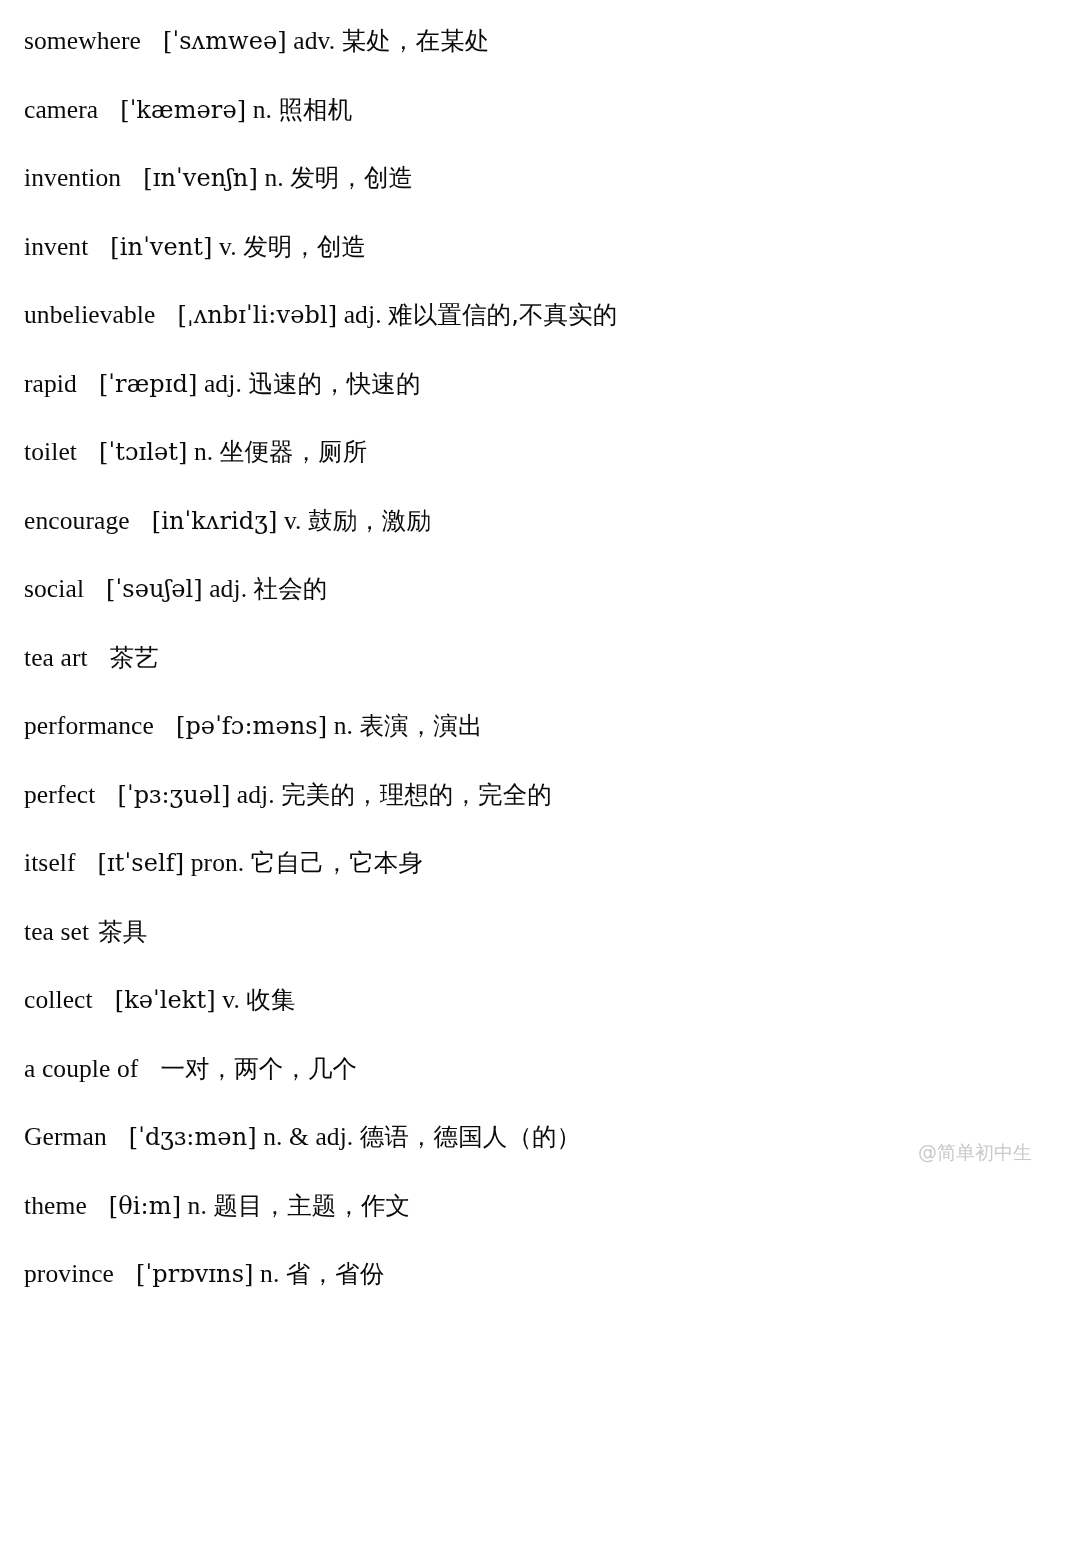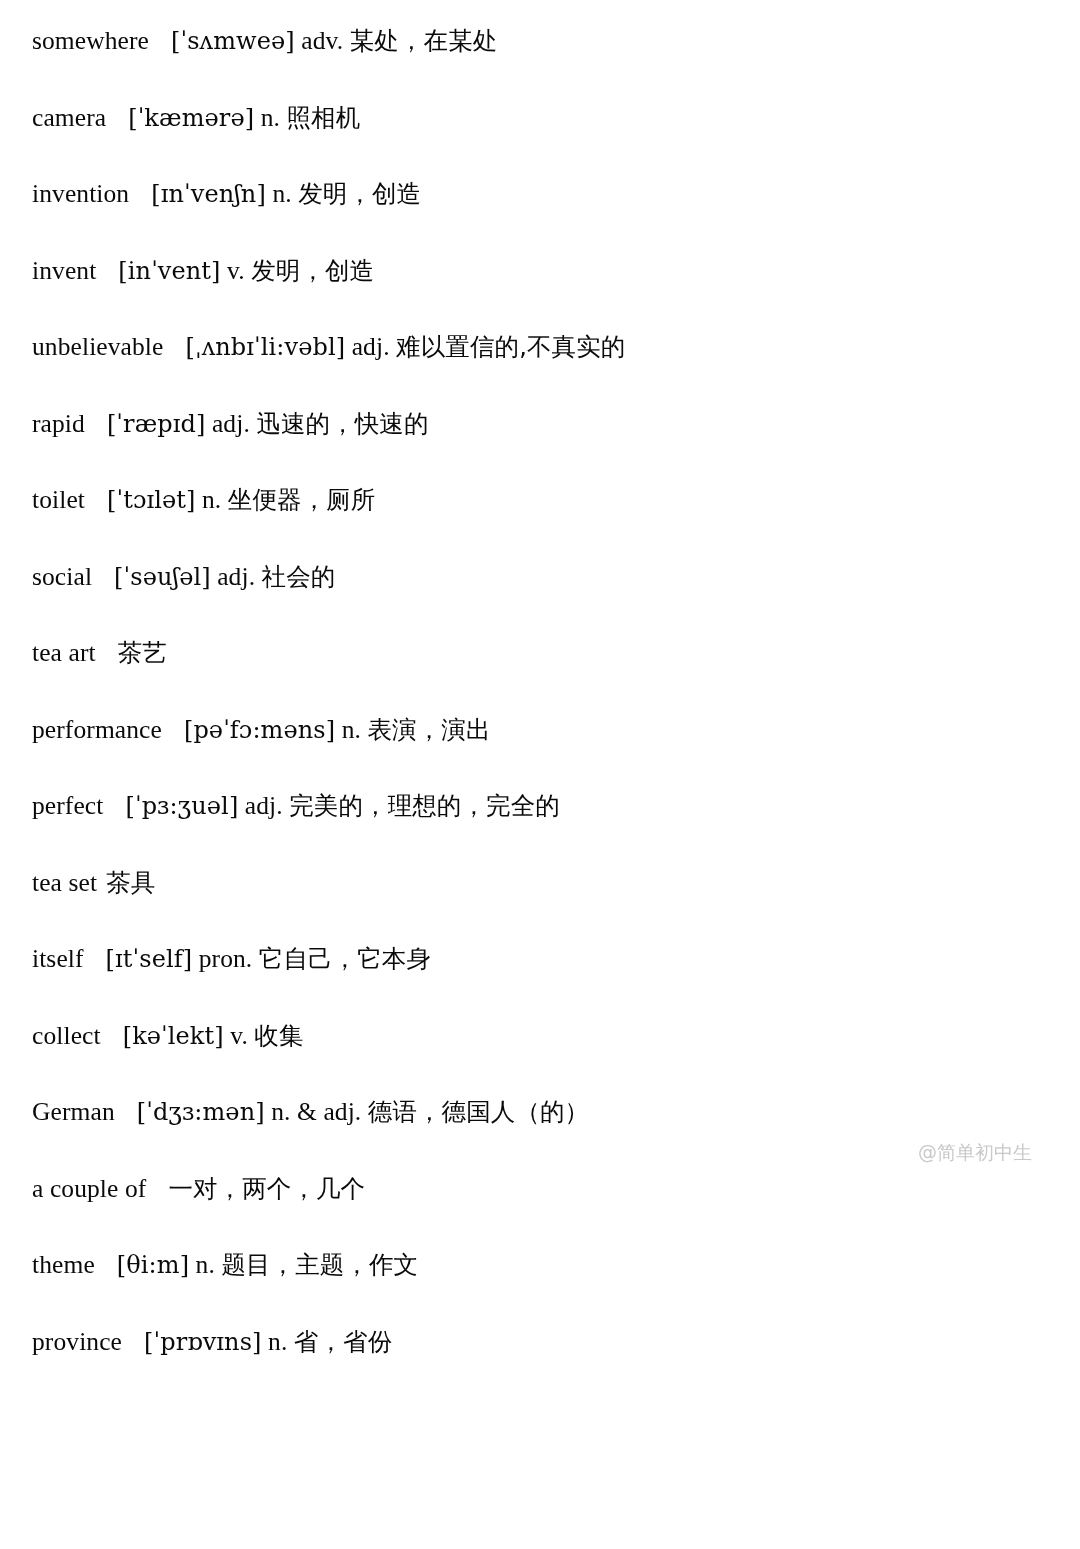--- a/index.html
+++ b/index.html
@@ -19,24 +19,24 @@
     position: absolute;
     left: 0;
     top: 0;
     width: 1080px;
     padding: 0;
     margin: 0;
     list-style: none;
   }
   .entry {
     display: block;
-    margin: 8px;
+    margin: 0;
     padding: 0 0 0 24px;
     height: 68.5px;
-    line-height: 66px;
+    line-height: 81px;
     white-space: nowrap;
     font-size: 25.5px;
     letter-spacing: 0.1px;
   }
   .entry .word {
     font-family: "Liberation Serif", "DejaVu Serif", serif;
   }
   .entry .phon {
     font-family: "DejaVu Serif", "Liberation Serif", serif;
     font-size: 24px;
@@ -64,26 +64,27 @@
 <body>
 
 <ul id="vocab-list">
     <li class="entry"><span class="word">somewhere</span><span class="sp-md"></span><span class="phon">[ˈsʌmweə]</span> <span class="pos">adv.</span> <span class="cn">某处，在某处</span></li>
     <li class="entry"><span class="word">camera</span><span class="sp-md"></span><span class="phon">[ˈkæmərə]</span> <span class="pos">n.</span> <span class="cn">照相机</span></li>
     <li class="entry"><span class="word">invention</span><span class="sp-md"></span><span class="phon">[ɪnˈvenʃn]</span> <span class="pos">n.</span> <span class="cn">发明，创造</span></li>
     <li class="entry"><span class="word">invent</span><span class="sp-md"></span><span class="phon">[inˈvent]</span> <span class="pos">v.</span> <span class="cn">发明，创造</span></li>
     <li class="entry"><span class="word">unbelievable</span><span class="sp-md"></span><span class="phon">[ˌʌnbɪˈli:vəbl]</span> <span class="pos">adj.</span> <span class="cn">难以置信的‚不真实的</span></li>
     <li class="entry"><span class="word">rapid</span><span class="sp-md"></span><span class="phon">[ˈræpɪd]</span> <span class="pos">adj.</span> <span class="cn">迅速的，快速的</span></li>
     <li class="entry"><span class="word">toilet</span><span class="sp-md"></span><span class="phon">[ˈtɔɪlət]</span> <span class="pos">n.</span> <span class="cn">坐便器，厕所</span></li>
+    <li class="entry"><span class="word">encourage</span><span class="sp-md"></span><span class="phon">[inˈkʌridʒ]</span> <span class="pos">v.</span> <span class="cn">鼓励，激励</span></li>
     <li class="entry"><span class="word">social</span><span class="sp-md"></span><span class="phon">[ˈsəuʃəl]</span> <span class="pos">adj.</span> <span class="cn">社会的</span></li>
     <li class="entry"><span class="word">tea art</span><span class="sp-md"></span><span class="cn">茶艺</span></li>
     <li class="entry"><span class="word">performance</span><span class="sp-md"></span><span class="phon">[pəˈfɔ:məns]</span> <span class="pos">n.</span> <span class="cn">表演，演出</span></li>
     <li class="entry"><span class="word">perfect</span><span class="sp-md"></span><span class="phon">[ˈpɜ:ʒuəl]</span> <span class="pos">adj.</span> <span class="cn">完美的，理想的，完全的</span></li>
+    <li class="entry"><span class="word">itself</span><span class="sp-md"></span><span class="phon">[ɪtˈself]</span> <span class="pos">pron.</span> <span class="cn">它自己，它本身</span></li>
     <li class="entry"><span class="word">tea set</span><span class="sp-sm"></span><span class="cn">茶具</span></li>
-    <li class="entry"><span class="word">itself</span><span class="sp-md"></span><span class="phon">[ɪtˈself]</span> <span class="pos">pron.</span> <span class="cn">它自己，它本身</span></li>
     <li class="entry"><span class="word">collect</span><span class="sp-md"></span><span class="phon">[kəˈlekt]</span> <span class="pos">v.</span> <span class="cn">收集</span></li>
+    <li class="entry"><span class="word">a couple of</span><span class="sp-md"></span><span class="cn">一对，两个，几个</span></li>
     <li class="entry"><span class="word">German</span><span class="sp-md"></span><span class="phon">[ˈdʒɜ:mən]</span> <span class="pos">n. &amp; adj.</span> <span class="cn">德语，德国人（的）</span></li>
-    <li class="entry"><span class="word">a couple of</span><span class="sp-md"></span><span class="cn">一对，两个，几个</span></li>
     <li class="entry"><span class="word">theme</span><span class="sp-md"></span><span class="phon">[θi:m]</span> <span class="pos">n.</span> <span class="cn">题目，主题，作文</span></li>
     <li class="entry"><span class="word">province</span><span class="sp-md"></span><span class="phon">[ˈprɒvɪns]</span> <span class="pos">n.</span> <span class="cn">省，省份</span></li>
   </ul>
 
 <div class="watermark">@简单初中生</div>
 
 </body></html>

